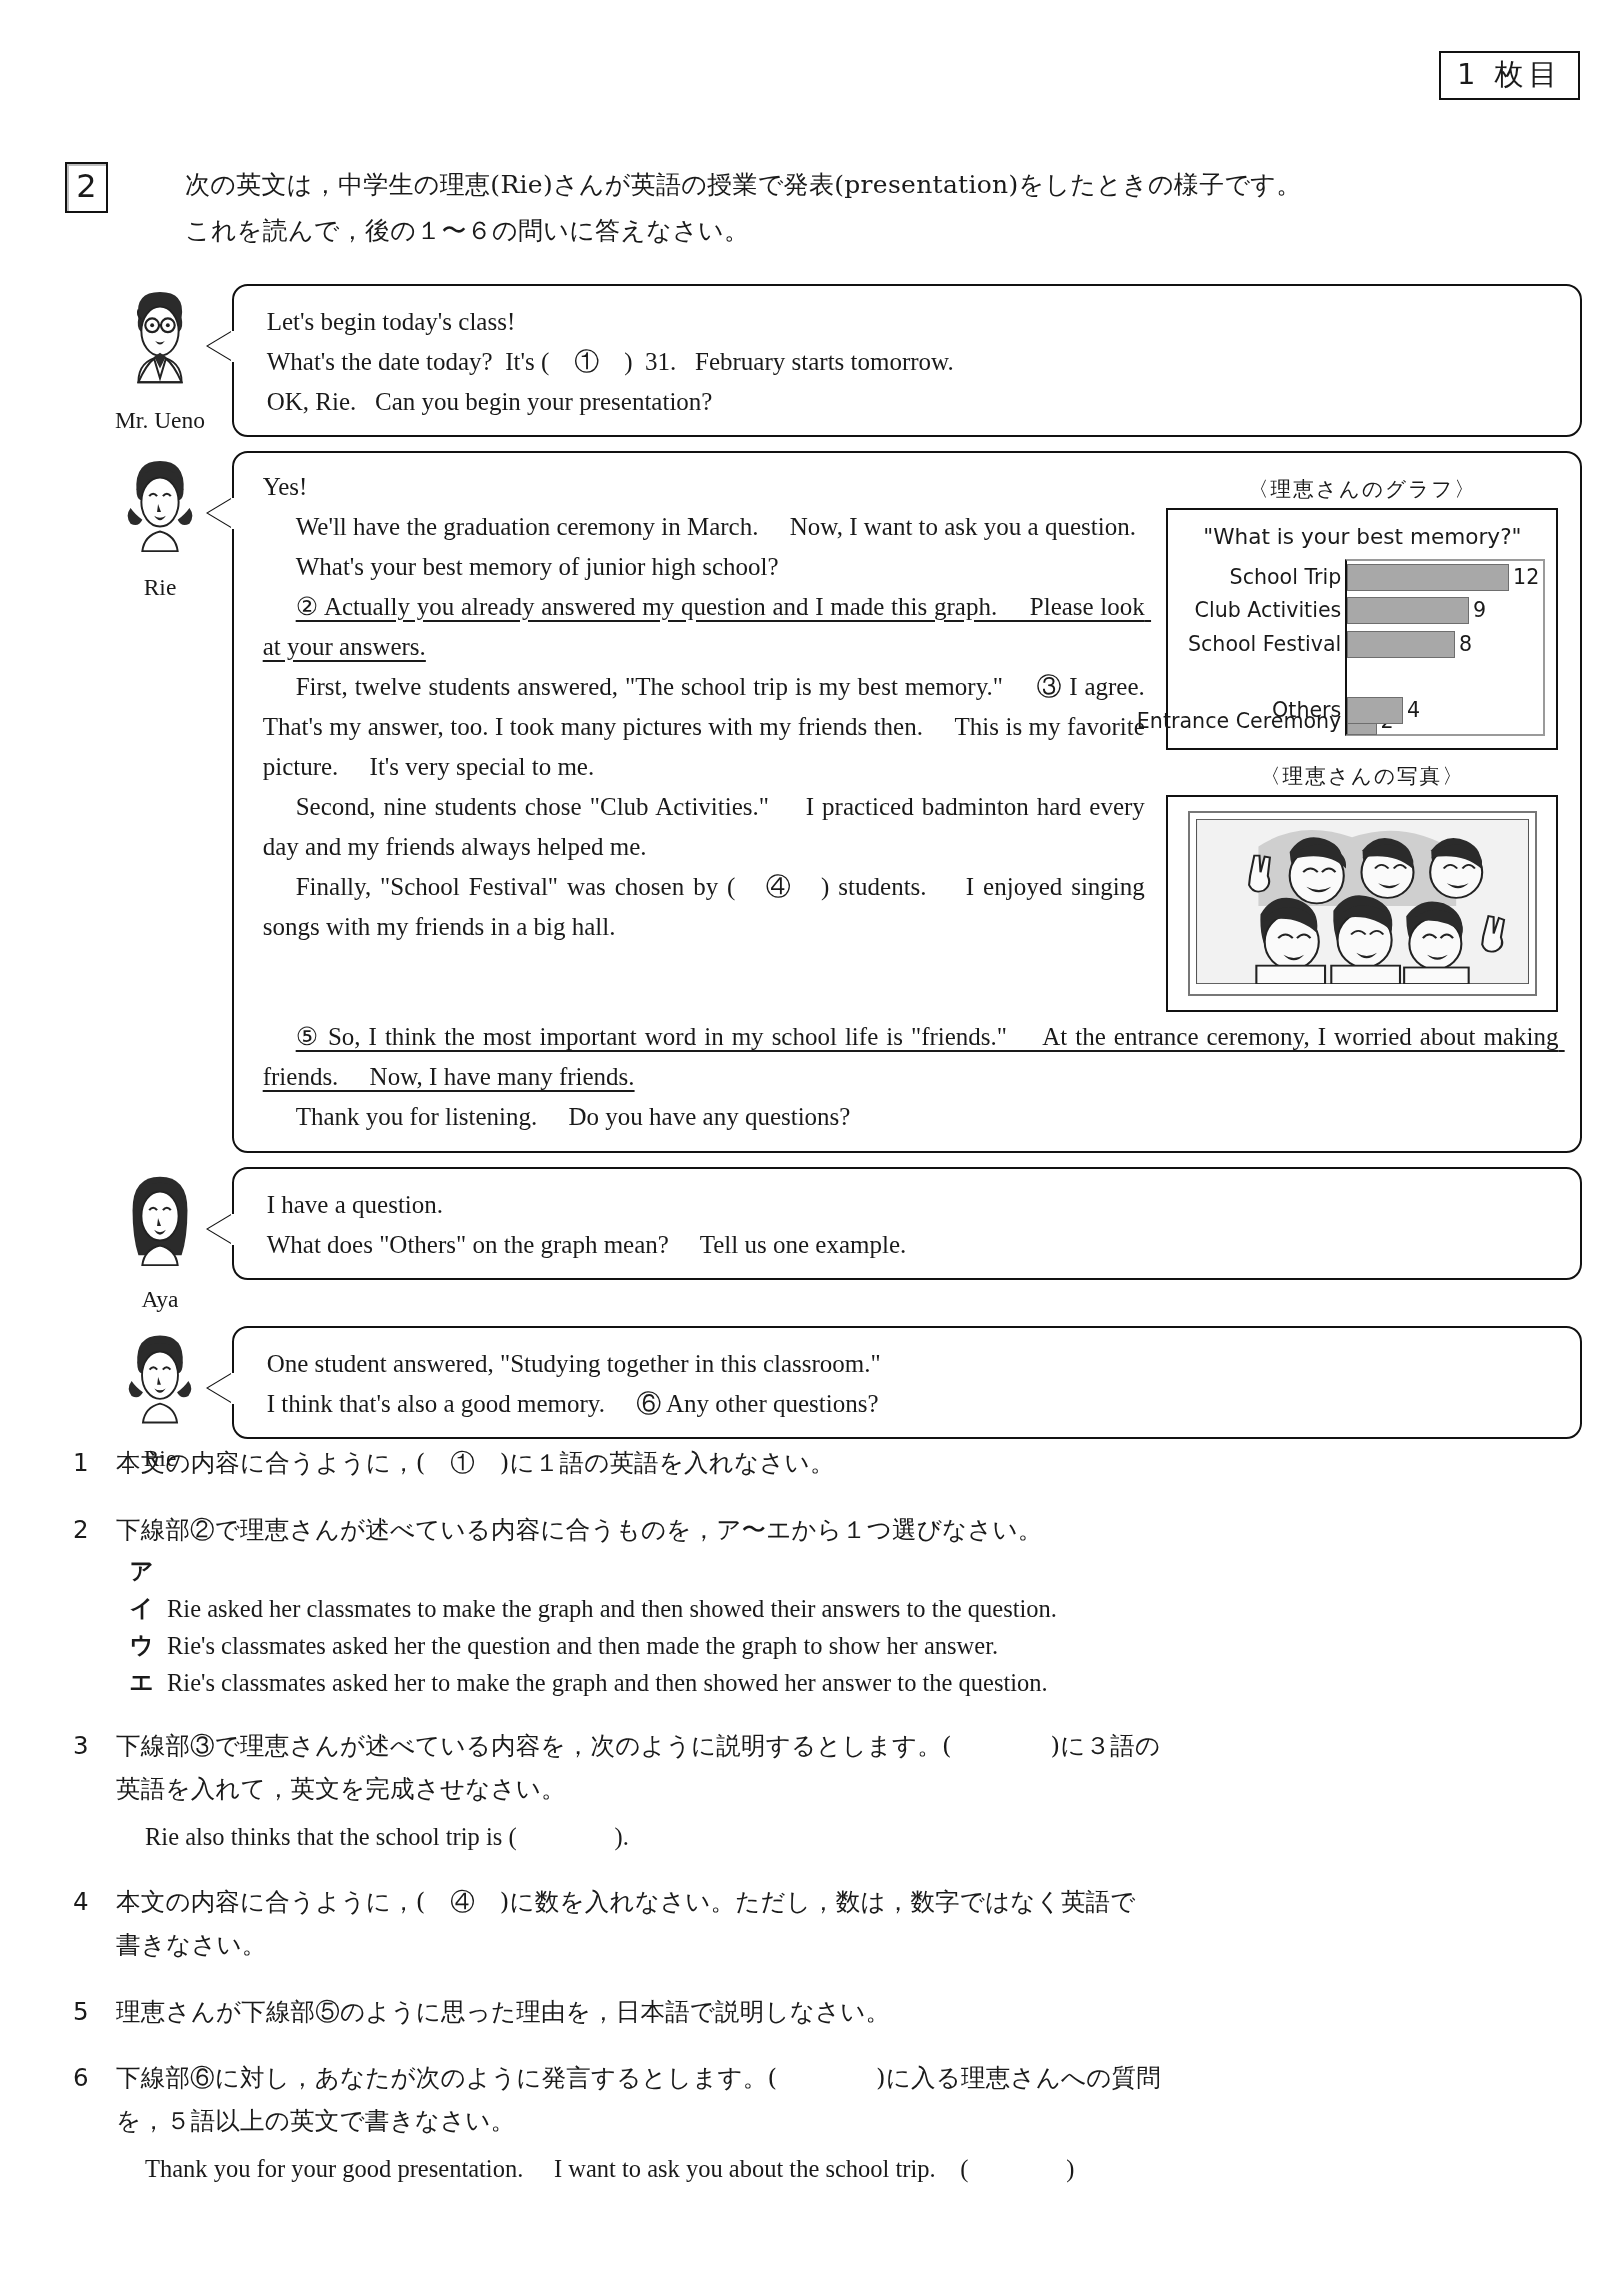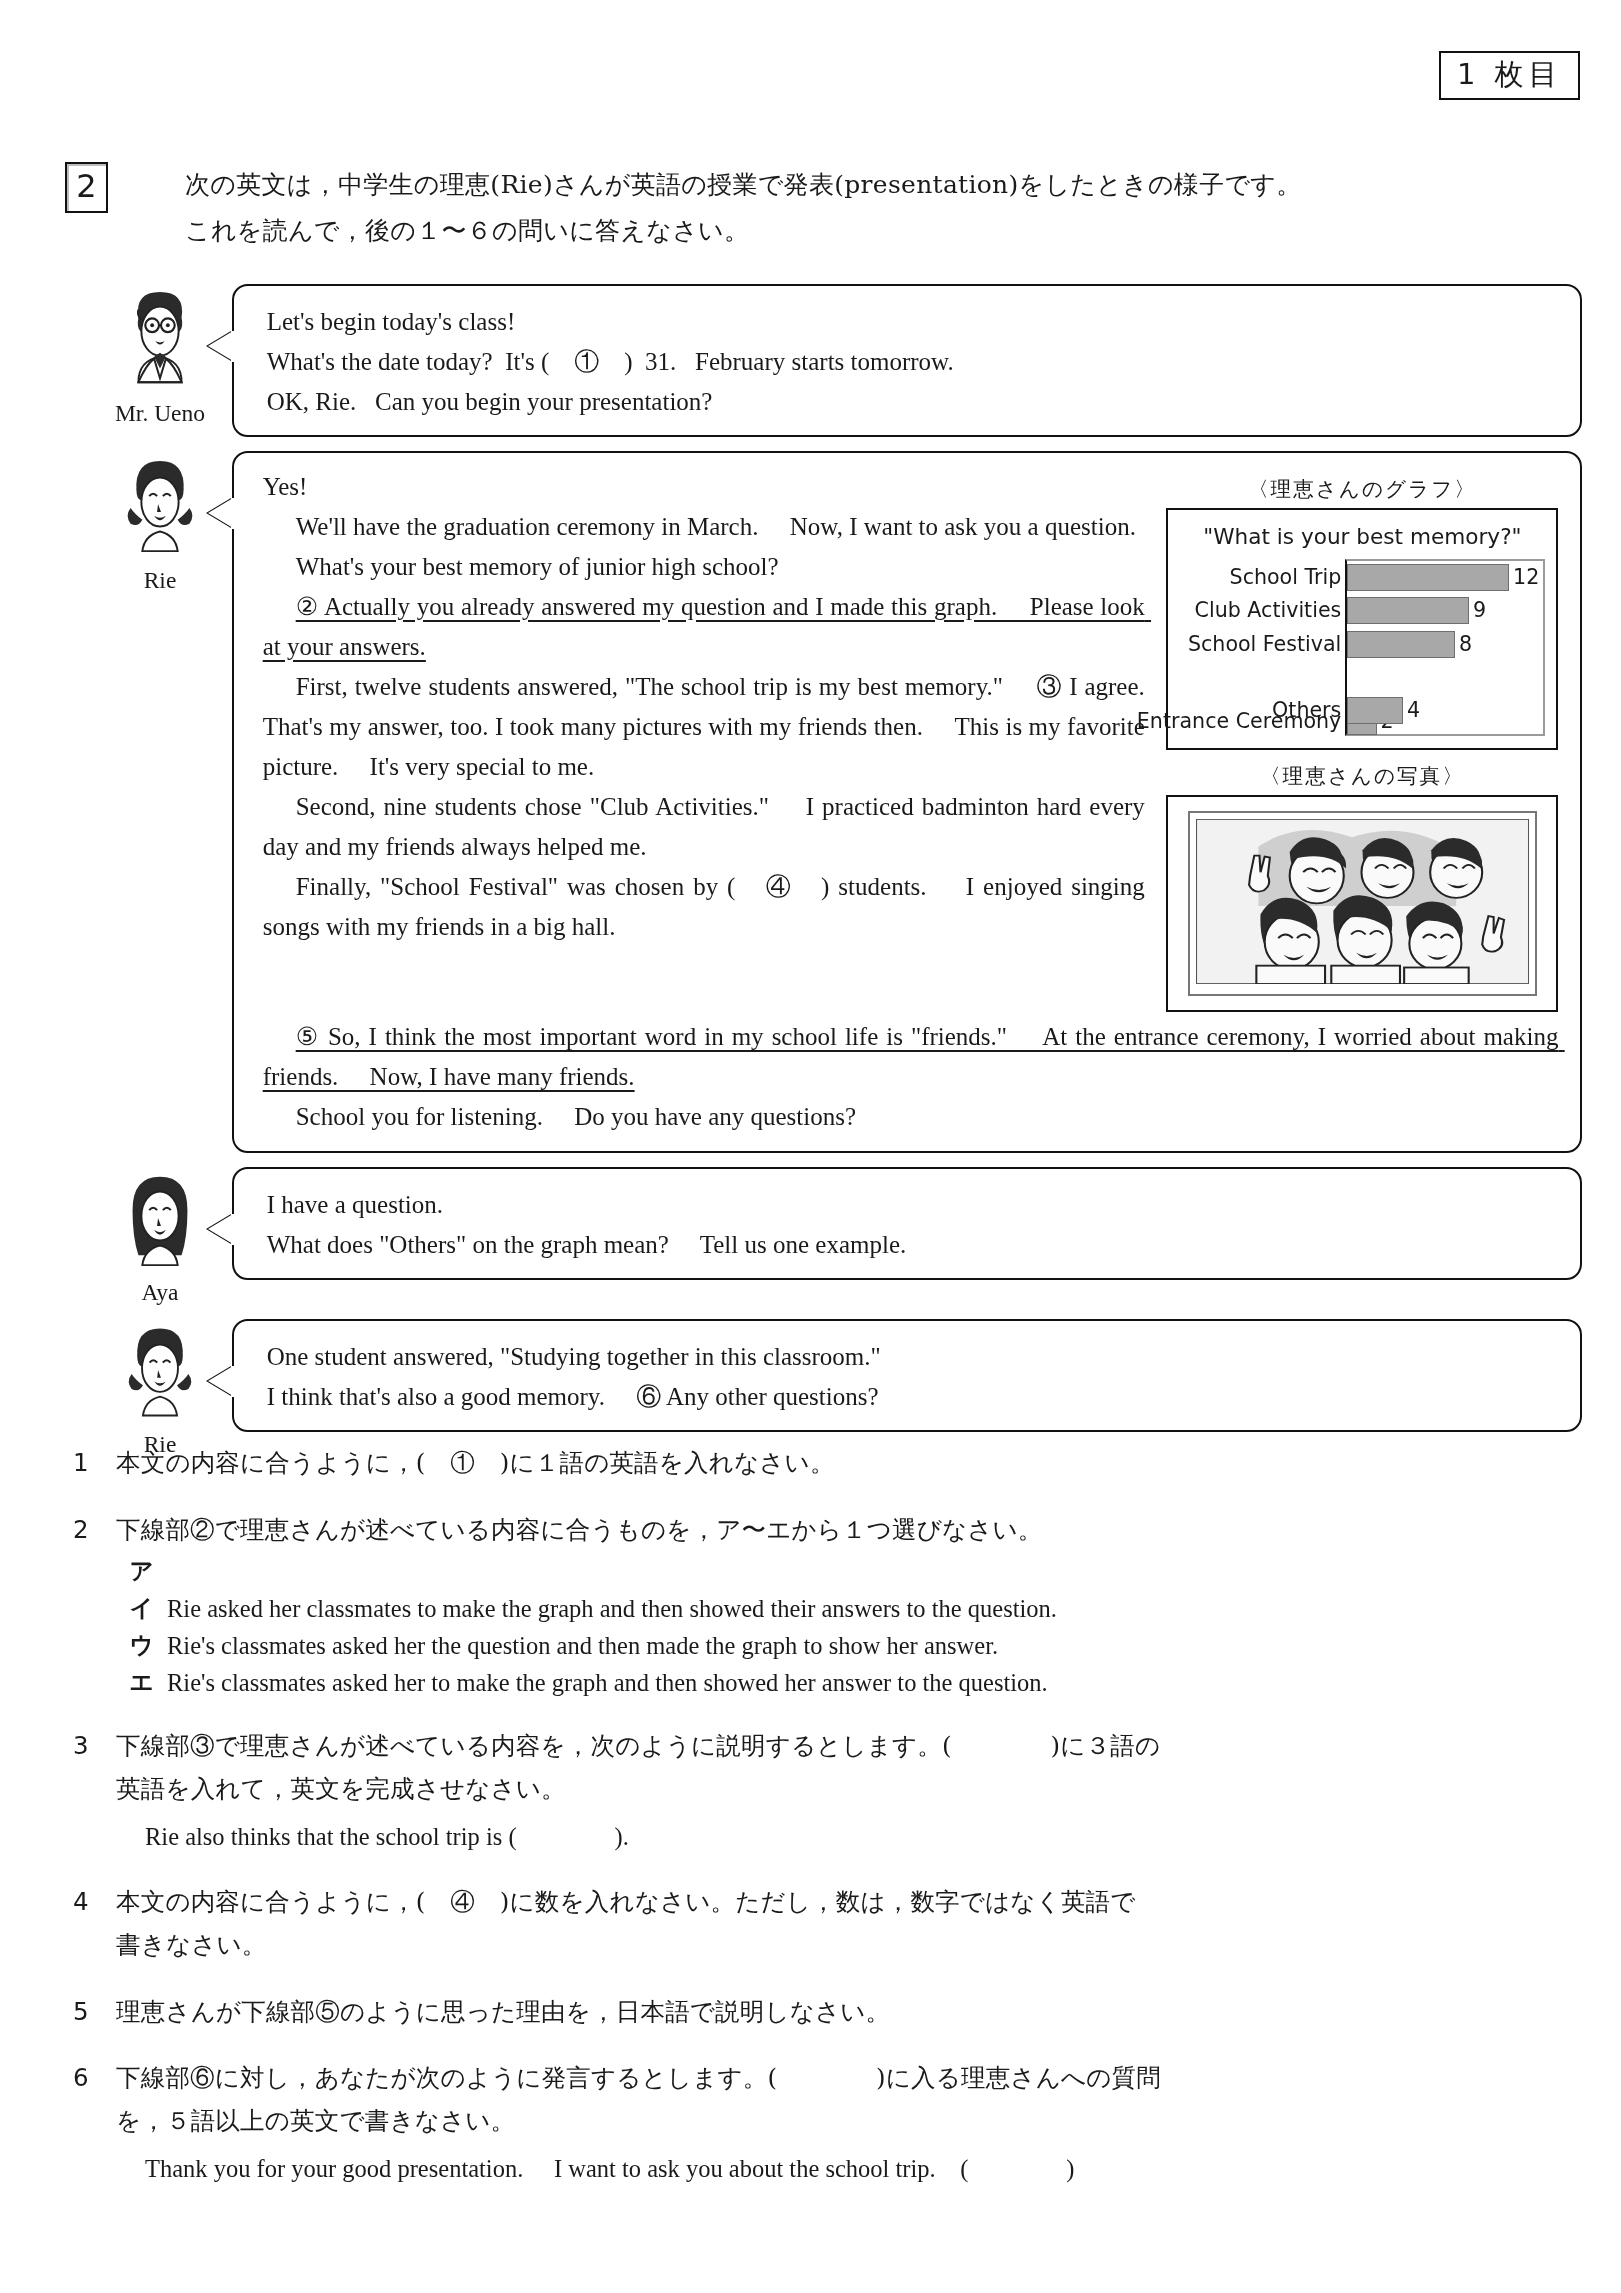--- a/index.html
+++ b/index.html
@@ -80,21 +80,21 @@
     width: 116px;
     flex: 0 0 116px;
     text-align: center;
     position: relative;
   }
   .speaker svg { display: block; margin: 0 auto; }
   .speaker-name {
     font-family: "Liberation Serif", serif;
     font-size: 23.5px;
     line-height: 25.5px;
-    margin-top: 7px;
+    margin-top: 14px;
   }
   .bubble {
     position: relative;
     flex: 1;
     border: 2.5px solid #111;
     border-radius: 15.7px;
     padding: 15.7px 21.6px 13.7px 33px;
     background: #fff;
     margin-left: 13.7px;
   }
@@ -426,21 +426,21 @@
 
         <div class="line">Yes!</div>
         <div class="line indent just">We'll have the graduation ceremony in March.　 Now, I want to ask you a question.</div>
         <div class="line indent">What's your best memory of junior high school?</div>
         <div class="line indent u just">② Actually you already answered my question and I made this graph.　 Please look at your answers.</div>
         <div class="line indent just">First, twelve students answered, "The school trip is my best memory."　 ③ I agree.　 That's my answer, too. I took many pictures with my friends then.　 This is my favorite picture.　 It's very special to me.</div>
         <div class="line indent just">Second, nine students chose "Club Activities."　 I practiced badminton hard every day and my friends always helped me.</div>
         <div class="line indent just">Finally, "School Festival" was chosen by (　④　) students.　 I enjoyed singing songs with my friends in a big hall.</div>
         <div style="clear:both;"></div>
         <div class="line indent just"><span class="u">⑤ So, I think the most important word in my school life is "friends."　 At the entrance ceremony, I worried about making friends.　 Now, I have many friends.</span></div>
-        <div class="line indent">School you for listening.　 Do you have any questions?</div>
+        <div class="line indent">Thank you for listening.　 Do you have any questions?</div>
       </div>
     </div>
 
     <div class="row">
       <div class="speaker">
         <svg width="102" height="106" viewBox="0 0 104 108">
           <path d="M24 44 q0 -34 28 -34 q28 0 28 34 q0 28 -6 46 l-44 0 q-6 -18 -6 -46z" fill="#2b2b2b"></path>
           <ellipse cx="52" cy="50" rx="19" ry="25" fill="#fff" stroke="#222" stroke-width="2"></ellipse>
           <path d="M28 42 q10 -18 24 -18 q14 0 24 18 q-2 -26 -24 -26 q-22 0 -24 26z" fill="#2b2b2b"></path>
           <path d="M41 44 q4 -5 8 0" stroke="#222" stroke-width="2.2" fill="none"></path>

